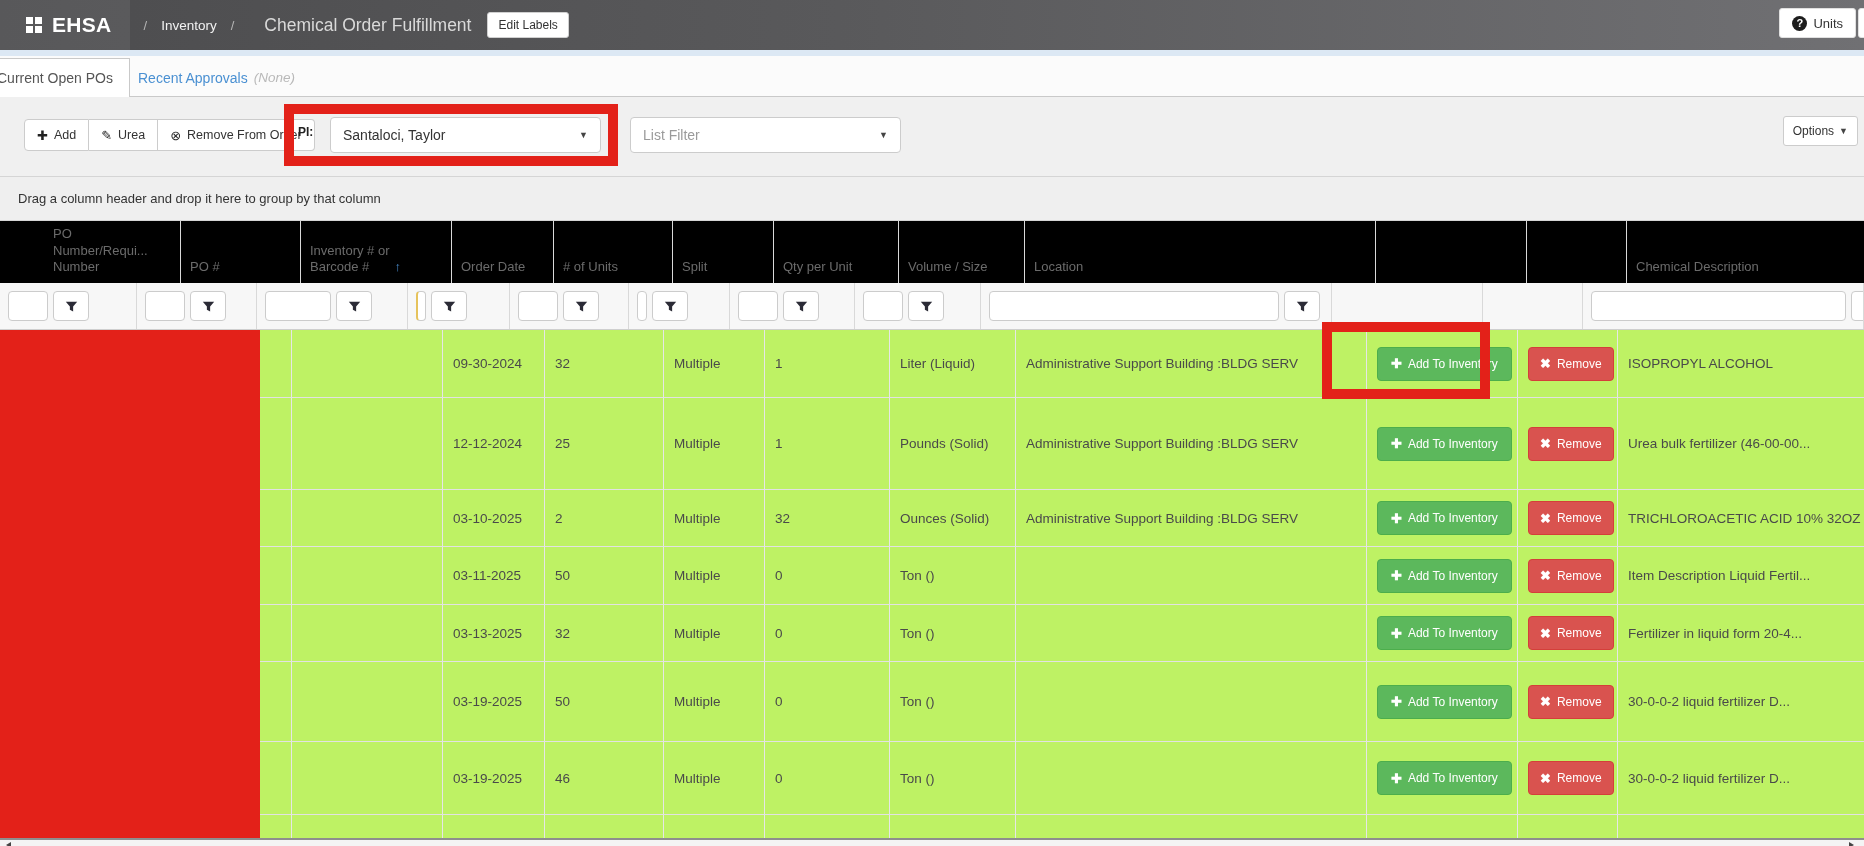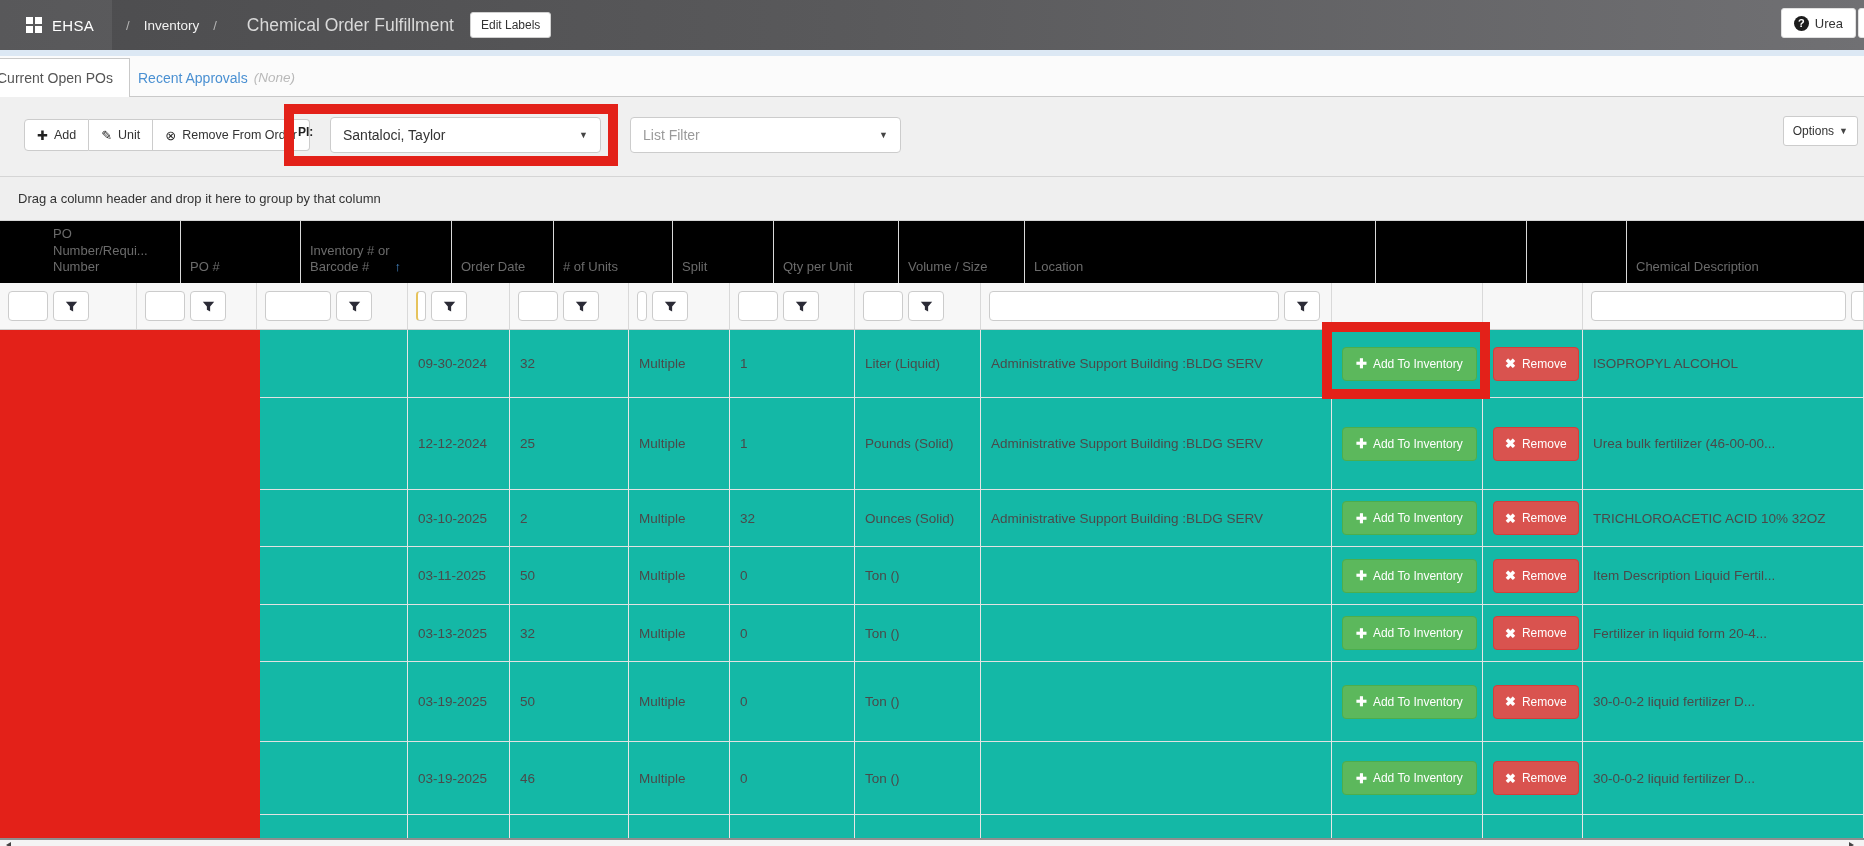--- a/index.html
+++ b/index.html
@@ -13,21 +13,21 @@
   .topbar{
     position:absolute; left:0; top:0; width:1864px; height:50px;
     background:linear-gradient(90deg,#4c4c4e 0%,#59595b 45%,#707073 100%);
     display:flex; align-items:center;
   }
   .logo-wrap{ display:flex; align-items:center; gap:9px; background:rgba(255,255,255,0.07);
     height:50px; padding:0 18px 0 26px; }
   .grid-icon{ width:17px; height:17px; display:grid; grid-template-columns:7px 7px;
     grid-template-rows:7px 7px; gap:2px; }
   .grid-icon span{ background:#fff; }
-  .app-name{ color:#fff; font-weight:normal; font-size:15px; letter-spacing:0.3px; }
+  .app-name{ color:#fff; font-weight:bold; font-size:21px; letter-spacing:0.3px; }
   .crumb-sep{ color:#b5b5b5; font-size:13px; margin:0 14px; }
   .crumb-link{ color:#f2f2f2; font-size:13.5px; }
   .page-title{ color:#d9d9d9; font-size:17.5px; margin-left:16px; white-space:nowrap; }
   .btn-edit-labels{
     margin-left:16px; background:#fff; border:1px solid #d0d0d0; border-radius:3px;
     font-size:12px; color:#333; padding:5px 10px; cursor:pointer;
     font-family:"Liberation Sans", sans-serif;
   }
   .btn-help{
     position:absolute; right:8px; top:8px; height:30px;
@@ -90,21 +90,21 @@
     width:40px; flex:none; }
   .f-input.wide2{ width:66px; }
   .f-input.sliver{ width:10px; border-radius:4px; }
   .f-input.sliver.date{ border-left:2px solid #e6c35c; }
   .f-input.loc{ width:290px; }
   .f-input.chem{ width:255px; }
   .f-funnel{ width:36px; height:30px; flex:none; background:#fff; border:1px solid #ccc;
     border-radius:4px; display:flex; align-items:center; justify-content:center; cursor:pointer; }
   .f-funnel svg{ width:13px; height:13px; fill:#2b2b36; }
 
-  .tbody{ background:#14b8a6; }
+  .tbody{ background:#bef264;padding-left:35px; }
   .trow .td{ border-right:1px solid #e6e6e6; border-bottom:1px solid #e2e2e2;
     display:flex; align-items:center; padding:0 8px 0 10px; font-size:13.5px; color:#4a4a4a;
     overflow:hidden; white-space:nowrap; }
   .trow:nth-child(1){ height:68px; }
   .trow:nth-child(2){ height:92px; }
   .trow:nth-child(3){ height:57px; }
   .trow:nth-child(4){ height:58px; }
   .trow:nth-child(5){ height:57px; }
   .trow:nth-child(6){ height:80px; }
   .trow:nth-child(7){ height:73px; }
@@ -150,21 +150,21 @@
       </span>
     <span class="app-name">EHSA</span>
   </div>
   <span class="crumb-sep">/</span>
   <span class="crumb-link">Inventory</span>
   <span class="crumb-sep">/</span>
   <span class="page-title">Chemical Order Fulfillment</span>
   <button class="btn-edit-labels">Edit Labels</button>
   <button class="btn-help">
     <span class="help-circle">?</span>
-    <span>Urea</span>
+    <span>Units</span>
   </button>
   <div class="btn-edge-sliver"></div>
 </div>
 
 <div class="blue-strip"></div>
 
 <div class="tabbar">
   <div class="tab active">
     <span>Current Open POs</span>
   </div>
@@ -175,21 +175,21 @@
 </div>
 
 <div class="toolbar">
   <div class="btn-group">
     <button class="tb-btn">
       <span class="tb-ico">✚</span>
       <span>Add</span>
     </button>
     <button class="tb-btn">
       <span class="tb-ico">✎</span>
-      <span>Unit</span>
+      <span>Urea</span>
     </button>
     <button class="tb-btn">
       <span class="tb-ico">⊗</span>
       <span>Remove From Order</span>
     </button>
   </div>
   <span class="pi-label">PI:</span>
   <div class="select-box select-pi">
     <span>Santaloci, Taylor</span>
     <span class="select-caret">▼</span>

